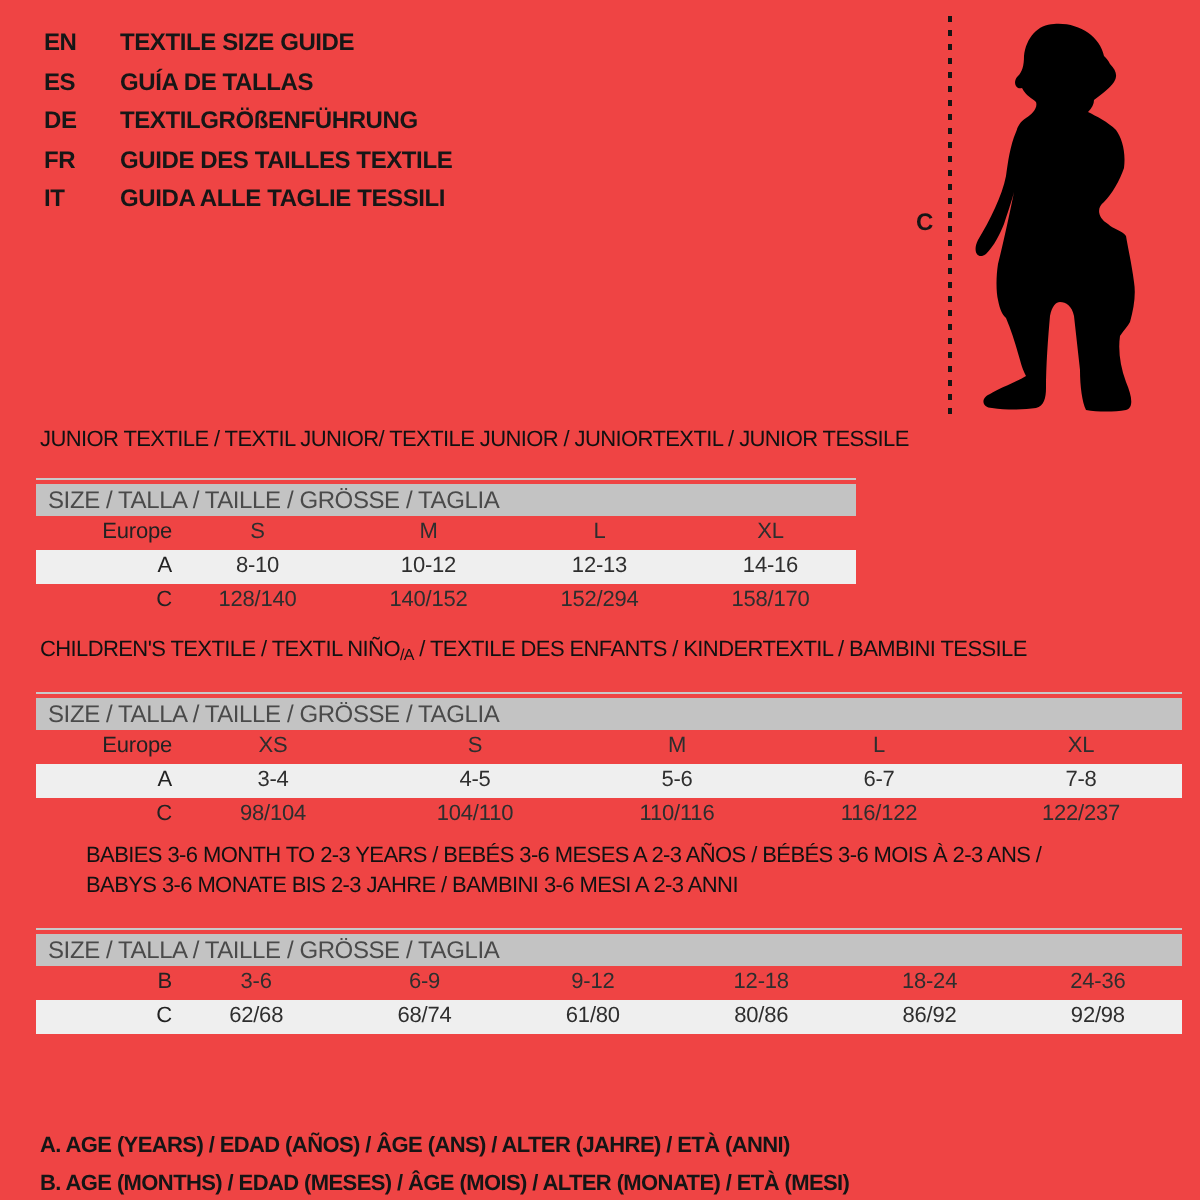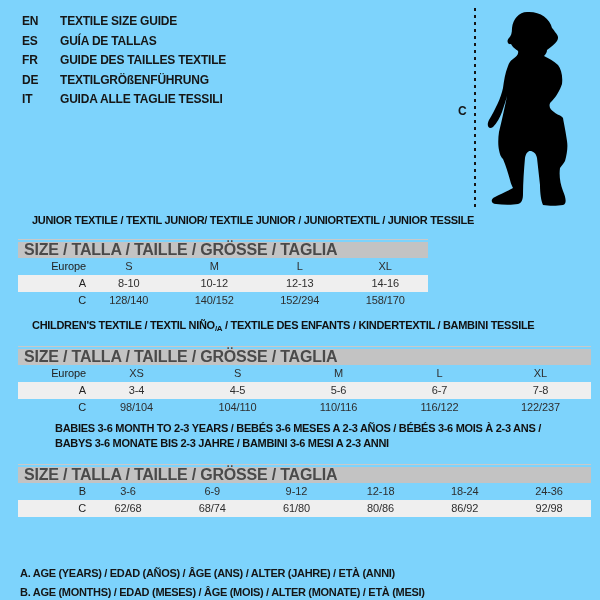--- a/index.html
+++ b/index.html
@@ -1,40 +1,40 @@
 <!DOCTYPE html>
 <html><head>
 <meta charset="utf-8">
 <style>
   html,body{margin:0;padding:0;background:#fff;}
   #page{
-    position:relative;width:600px;height:600px;background:#7dd3fc;
+    position:relative;width:600px;height:600px;background:#ef4444;
     font-family:"Liberation Sans","DejaVu Sans",sans-serif;
     color:#111;overflow:hidden;
   }
   
   #lang-block{position:absolute;left:22px;top:12px;}
   .lang-row{display:flex;height:19.5px;line-height:19.5px;
     font-size:12px;font-weight:bold;letter-spacing:-0.2px;color:#161616;}
   .lang-code{width:38px;}
   
   #measure-line{
     position:absolute;left:474px;top:8px;width:2px;height:202px;
     background:repeating-linear-gradient(to bottom,#151515 0 3px,transparent 3px 7px);
   }
   #measure-label{position:absolute;left:458px;top:104px;
     font-size:12px;font-weight:bold;color:#151515;}
   #baby-svg{position:absolute;left:475px;top:5px;}
   
-  .sec-title{position:absolute;left:32px;font-size:11px;font-weight:bold;
+  .sec-title{position:absolute;left:20px;font-size:11px;font-weight:normal;
     letter-spacing:-0.3px;color:#111;white-space:nowrap;}
   .sec-title .subscript{font-size:8px;vertical-align:-2px;}
   .sg-table{position:absolute;left:18px;border-top:1px solid #c9c9c9;padding-top:2px;}
   .size-bar{height:16px;line-height:16px;background:#c3c3c3;color:#4a4a4a;
-    font-size:16px;padding-left:6px;letter-spacing:-0.2px;box-sizing:border-box;font-weight:bold;}
+    font-size:12px;padding-left:6px;letter-spacing:-0.2px;box-sizing:border-box;}
   .trow{display:flex;height:17px;line-height:17px;font-size:11px;color:#2e2e2e;
     letter-spacing:-0.1px;}
   .trow.shaded{background:#efefef;}
   .cell{text-align:center;}
   .cell.label{width:68px;text-align:right;padding-left:6px;box-sizing:border-box;color:#222;}
   .cell.val{flex:1;}
   #t1{top:239px;width:410px;}
   #t2{top:346px;width:573px;}
   #t3{top:464px;width:573px;}
   #t1-title{top:214px;}
@@ -53,26 +53,26 @@
   <div id="lang-block">
     <div class="lang-row">
       <span class="lang-code">EN</span>
       <span class="lang-text">TEXTILE SIZE GUIDE</span>
     </div>
     <div class="lang-row">
       <span class="lang-code">ES</span>
       <span class="lang-text">GUÍA DE TALLAS</span>
     </div>
     <div class="lang-row">
+      <span class="lang-code">DE</span>
+      <span class="lang-text">TEXTILGRÖßENFÜHRUNG</span>
+    </div>
+    <div class="lang-row">
       <span class="lang-code">FR</span>
       <span class="lang-text">GUIDE DES TAILLES TEXTILE</span>
-    </div>
-    <div class="lang-row">
-      <span class="lang-code">DE</span>
-      <span class="lang-text">TEXTILGRÖßENFÜHRUNG</span>
     </div>
     <div class="lang-row">
       <span class="lang-code">IT</span>
       <span class="lang-text">GUIDA ALLE TAGLIE TESSILI</span>
     </div>
   </div>
 
   <div id="measure-line"></div>
   <div id="measure-label">C</div>
   <svg id="baby-svg" width="105" height="210" viewBox="0 0 105 210" xmlns="http://www.w3.org/2000/svg">

